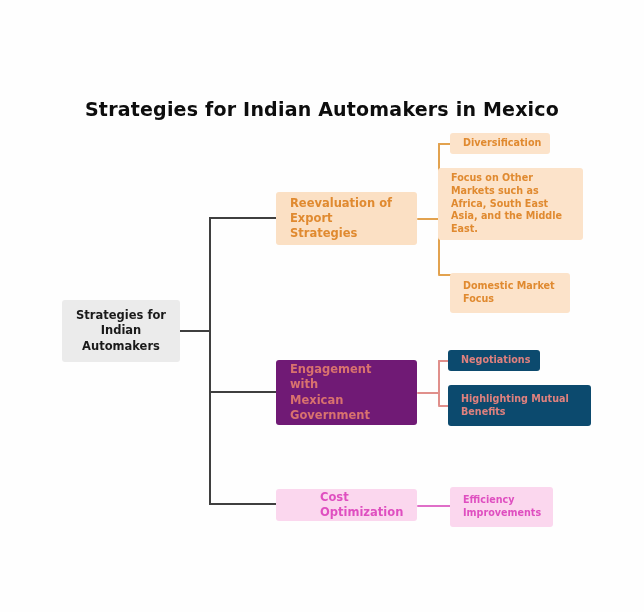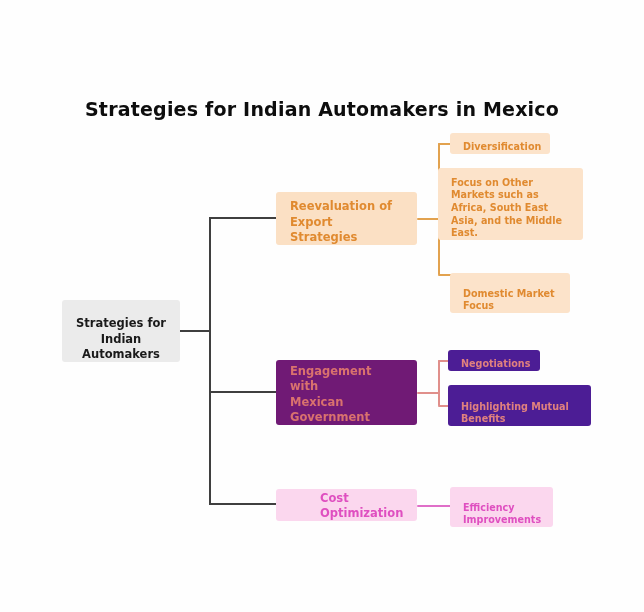--- a/index.html
+++ b/index.html
@@ -34,21 +34,21 @@
     letter-spacing: 0.2px;
     font-family: "DejaVu Sans", sans-serif;
   }
 
   
   .node {
     position: absolute;
     box-sizing: border-box;
     border-radius: 3px;
     display: flex;
-    align-items: flex-end;
+    align-items: center;
     font-weight: bold;
     line-height: 1.32;
     white-space: pre-line;
   }
 
   
   #root-node {
     left: 62px;
     top: 300px;
     width: 118px;
@@ -91,21 +91,21 @@
     color: #df4fc0;
     padding-left: 44px;
   }
 
   
   .leaf-node {
     padding: 0 13px;
     font-size: 9.6px;
   }
   .leaf-orange { background: #fce3ca; color: #e08a30; }
-  .leaf-pink   { background: #4c1d95; color: #e0817e; }
+  .leaf-pink   { background: #0c4a6e; color: #e0817e; }
   .leaf-magenta{ background: #fbd7ee; color: #df4fc0; }
 
   #leaf-node-0-0 { left: 450px; top: 133px; width: 100px; height: 21px; }
   #leaf-node-0-1 { left: 438px; top: 168px; width: 145px; height: 72px; }
   #leaf-node-0-2 { left: 450px; top: 273px; width: 120px; height: 40px; }
 
   #leaf-node-1-0 { left: 448px; top: 350px; width: 92px; height: 21px; }
   #leaf-node-1-1 { left: 448px; top: 385px; width: 143px; height: 41px; }
 
   #leaf-node-2-0 { left: 450px; top: 487px; width: 103px; height: 40px; }

